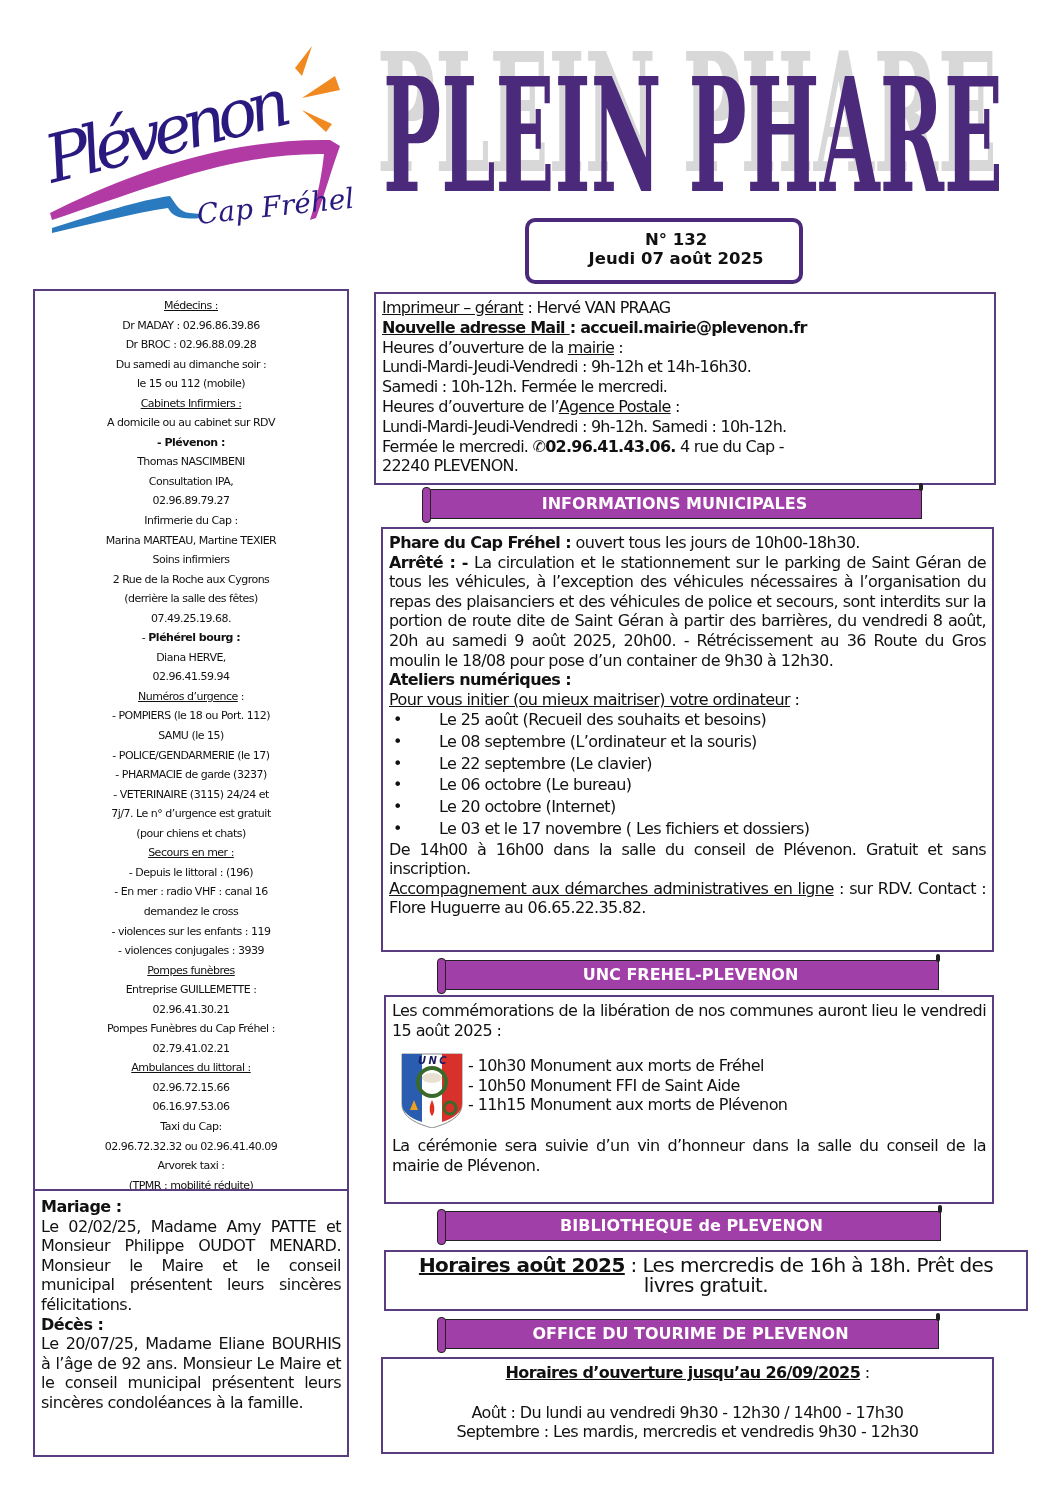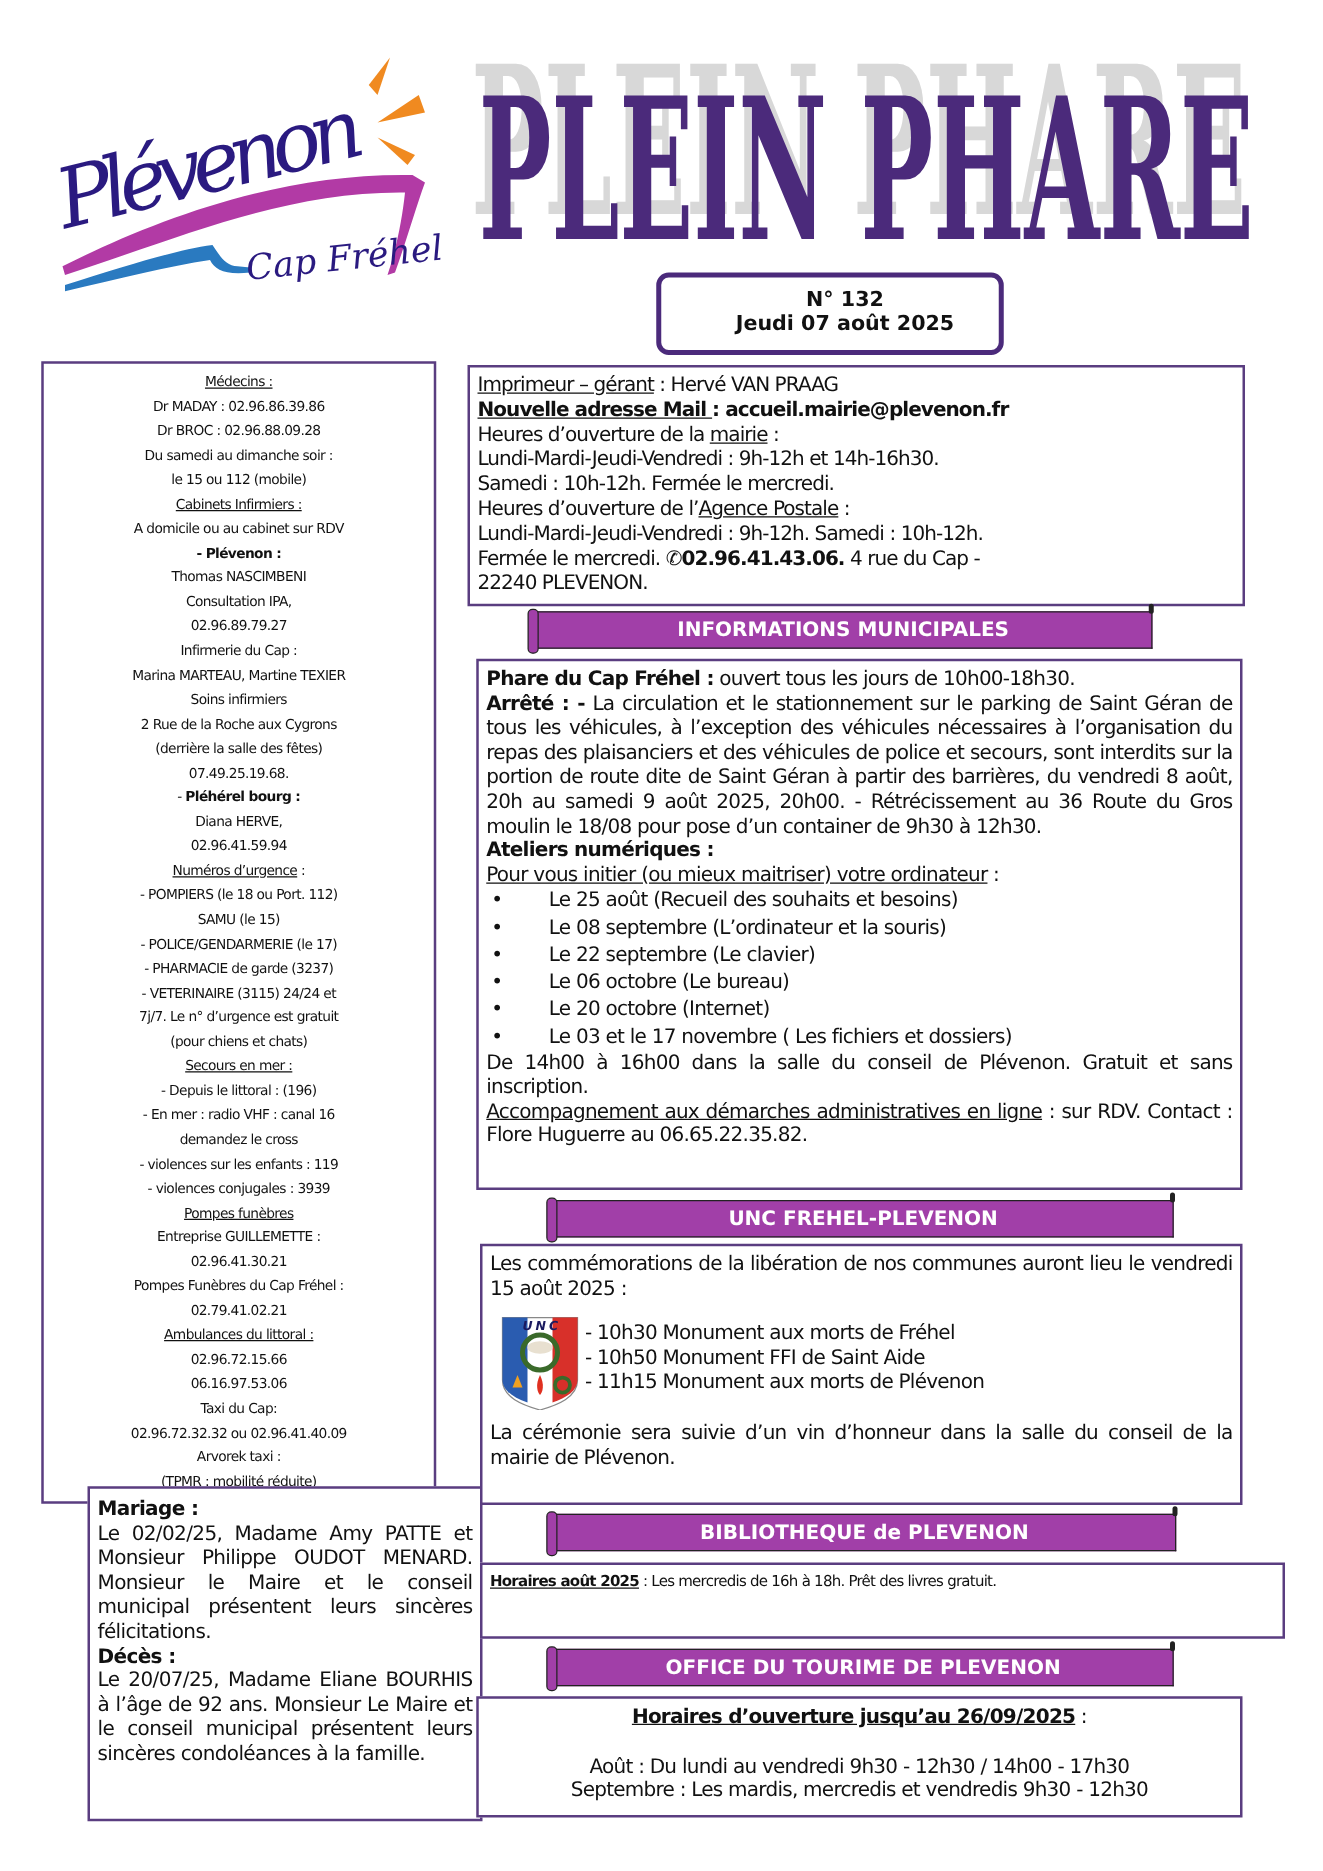--- a/index.html
+++ b/index.html
@@ -22,21 +22,21 @@
   .box { border: 2px solid #5a3d80; background: #fff; }
   
   #contacts {
     left: 33px; top: 269px; width: 316px; height: 914px; text-align: center;
     font-size: 11px; line-height: 19.55px; padding-top: 5px; letter-spacing: -0.5px; margin-top: 20px;
   }
   #contacts .u { text-decoration: underline; }
   #contacts b { font-weight: bold; }
   #civil {
     left: 33px; top: 1189px; width: 316px; height: 268px;
-    font-size: 16px; line-height: 19.6px; padding: 6px 6px 0 6px; text-align: justify; letter-spacing: -0.5px; margin-left: 37px;
+    font-size: 16px; line-height: 19.6px; padding: 6px 6px 0 6px; text-align: justify; letter-spacing: -0.5px;
   }
   #civil b { font-weight: bold; display: block; }
   
   #mairie {
     left: 374px; top: 292px; width: 622px; height: 193px;
     font-size: 16px; line-height: 19.8px; padding: 4px 6px; letter-spacing: -0.75px;
   }
   .u { text-decoration: underline; }
   .banner {
     height: 30px; background: #a13fa8; color: #fff; font-weight: bold; font-size: 16px;
@@ -60,21 +60,21 @@
   #infos li::before { content: "•"; position: absolute; left: 4px; }
   #unc {
     left: 384px; top: 995px; width: 610px; height: 209px;
     font-size: 16px; line-height: 19.6px; padding: 4px 6px; text-align: justify; letter-spacing: -0.6px;
   }
   #unc-events { position: relative; padding-left: 76px; margin-top: 16px; height: 80px; }
   #unc-events .ev { line-height: 19.6px; }
   #unc-shield { position: absolute; left: 8px; top: -4px; width: 64px; height: 76px; }
   #biblio {
     left: 384px; top: 1250px; width: 644px; height: 61px;
-    font-size: 12px; line-height: 19.6px; padding: 4px 6px; letter-spacing: -0.6px;
+    font-size: 20px; line-height: 19.6px; padding: 4px 6px; letter-spacing: -0.6px; text-align: center;
   }
   #tourisme {
     left: 381px; top: 1357px; width: 613px; height: 97px;
     font-size: 16px; line-height: 19.6px; padding: 4px 6px; text-align: center; letter-spacing: -0.6px;
   }
 </style>
 </head>
 <body>
 
 <div id="logo" class="abs">

